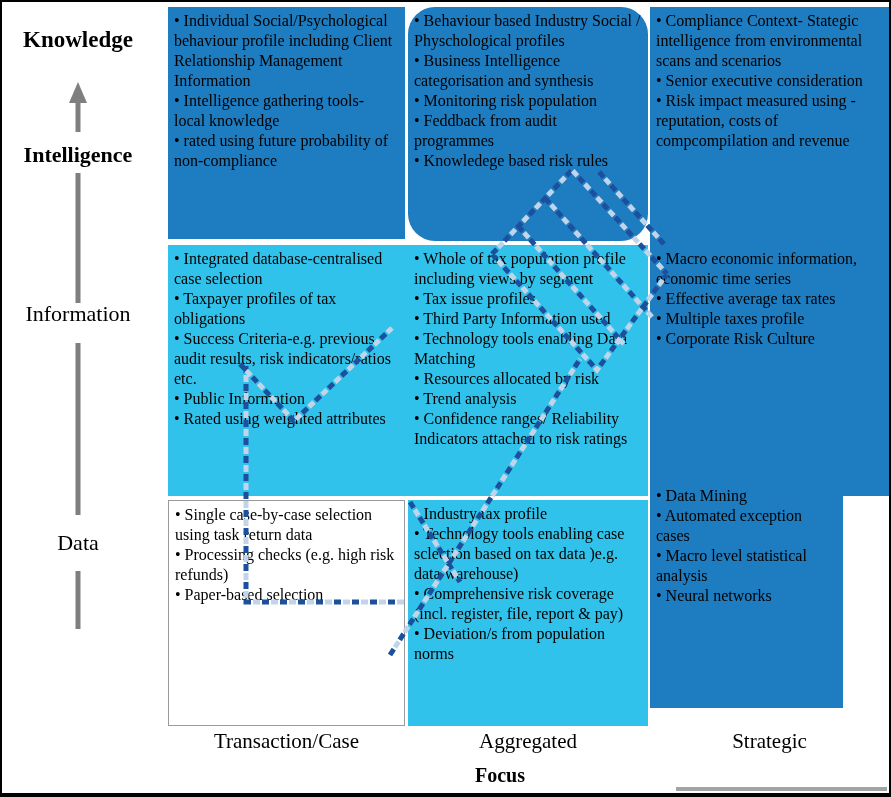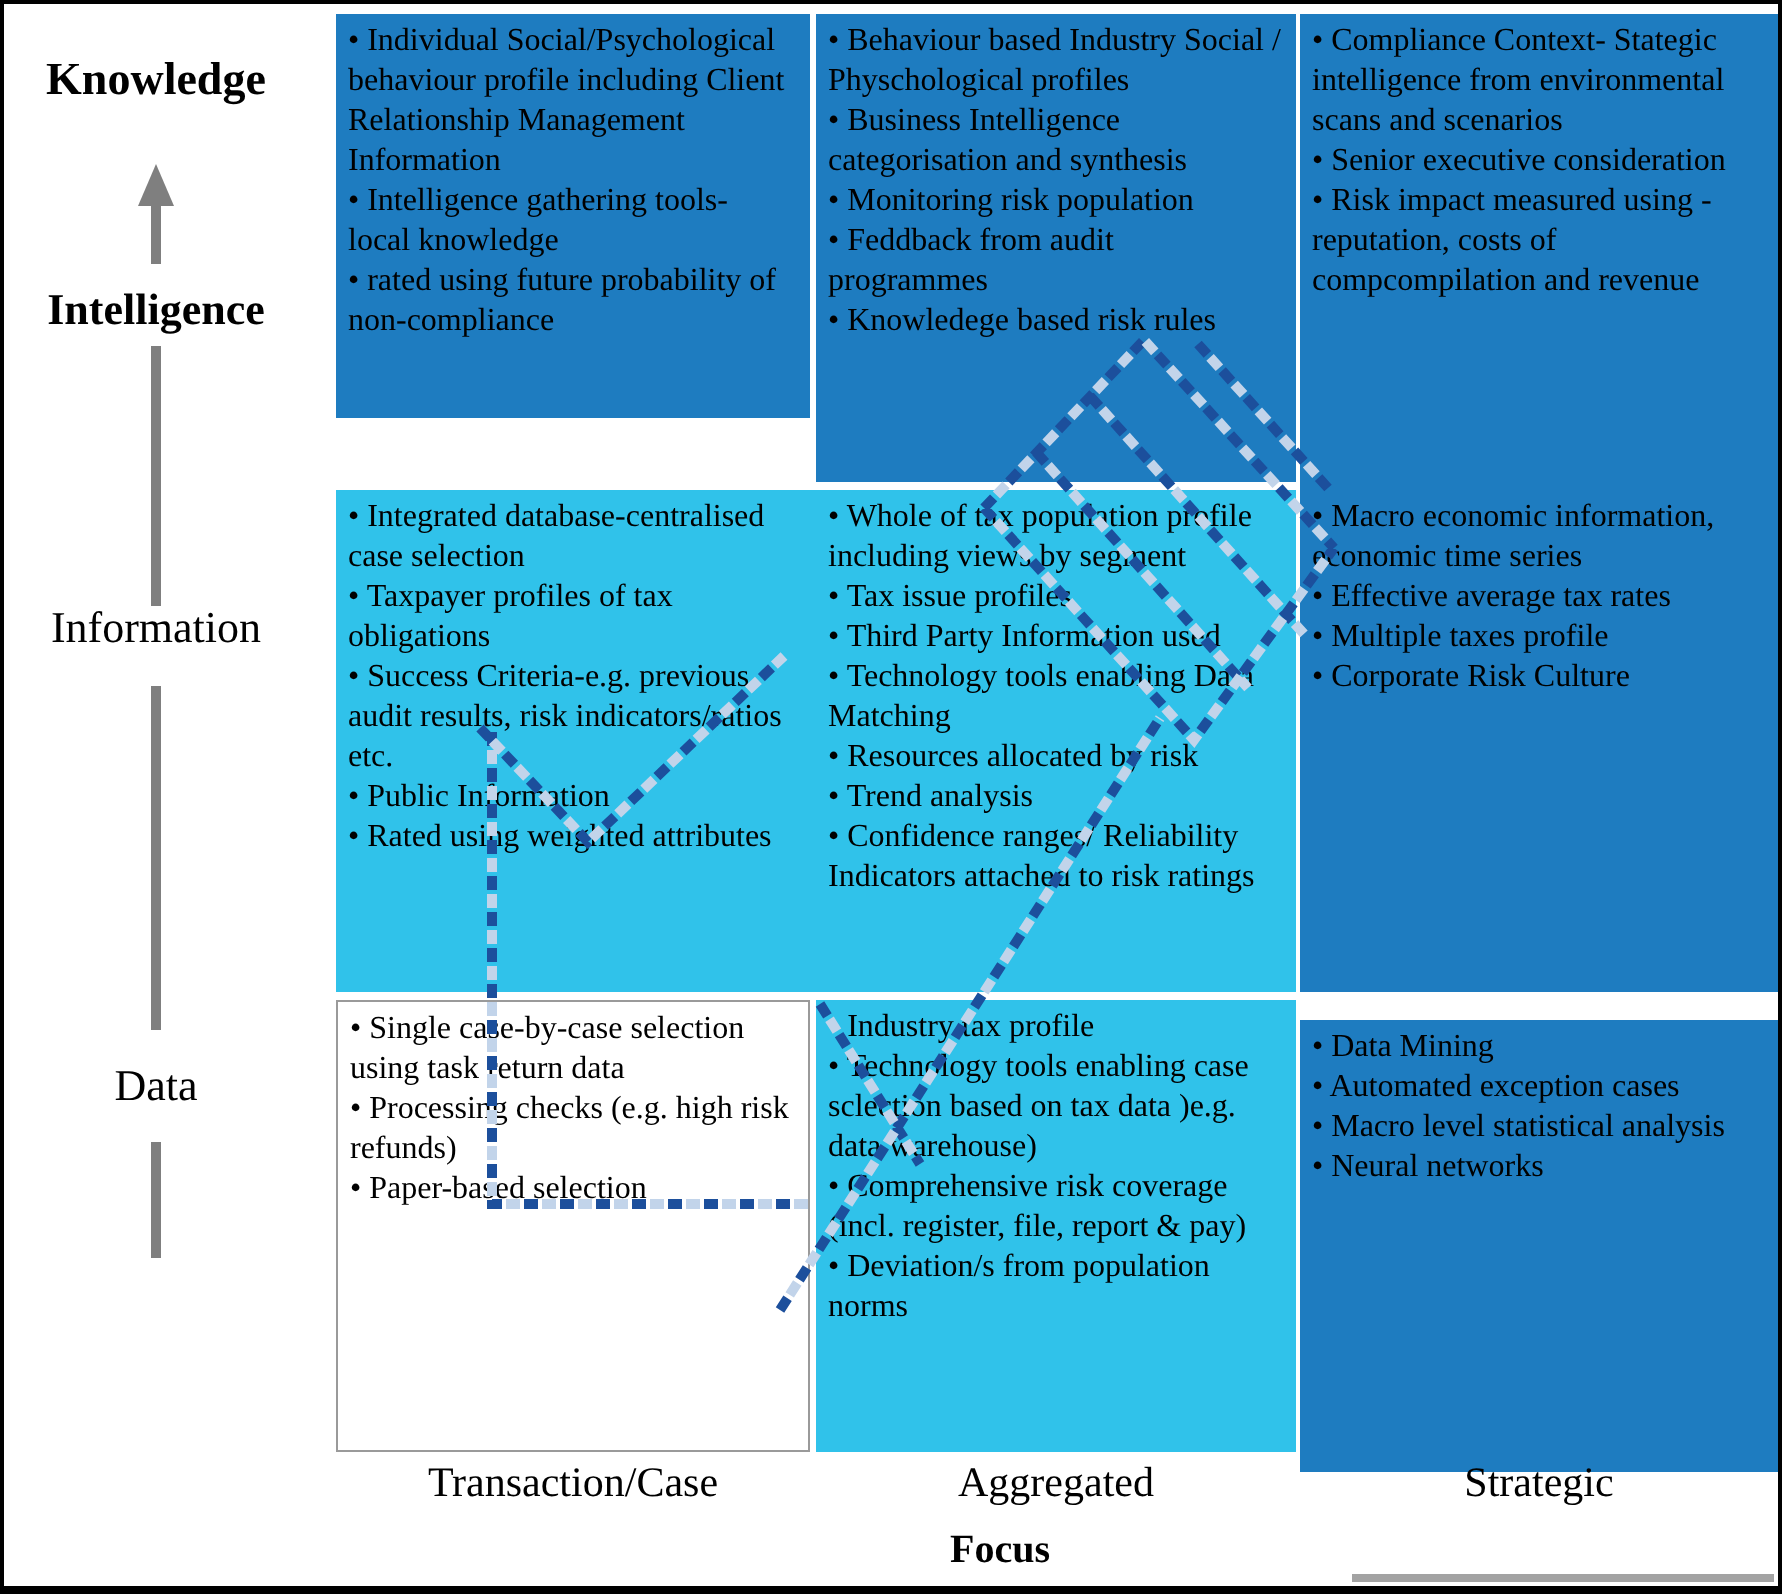--- a/index.html
+++ b/index.html
@@ -42,29 +42,29 @@
 </head>
 <body>
 
 <div class="canvas">
 
   <div class="ylabel bold" style="top:25px;">Knowledge</div>
   <div class="ylabel" style="top:140px;font-weight:bold;">Intelligence</div>
   <div class="ylabel" style="top:299px;">Information</div>
   <div class="ylabel" style="top:528px;">Data</div>
 
-  <div class="cell dark" style="left:166px;top:5px;width:237px;height:202px;">• Individual Social/Psychological
+  <div class="cell dark" style="left:166px;top:5px;width:237px;height:232px;">• Individual Social/Psychological
 behaviour profile including Client
 Relationship Management
 Information
 • Intelligence gathering tools-
 local knowledge
 • rated using future probability of
 non-compliance</div>
-  <div class="cell dark" style="left:406px;top:5px;width:240px;height:234px;">• Behaviour based Industry Social /
+  <div class="cell dark" style="left:406px;top:5px;width:240px;height:234px;border-radius:27px;">• Behaviour based Industry Social /
 Physchological profiles
 • Business Intelligence
 categorisation and synthesis
 • Monitoring risk population
 • Feddback from audit
 programmes
 • Knowledege based risk rules</div>
   <div class="cell dark" style="left:648px;top:5px;width:239px;height:264px;">• Compliance Context- Stategic
 intelligence from environmental
 scans and scenarios
@@ -104,21 +104,21 @@
 refunds)
 • Paper-based selection</div>
   <div class="cell cyan" style="left:406px;top:498px;width:240px;height:226px;">• Industry tax profile
 • Technology tools enabling case
 sclection based on tax data )e.g.
 data warehouse)
 • Comprehensive risk coverage
 (incl. register, file, report &amp; pay)
 • Deviation/s from population
 norms</div>
-  <div class="cell dark" style="left:648px;top:508px;width:239px;height:226px;">• Data Mining
+  <div class="cell dark" style="left:648px;top:480px;width:193px;height:226px;">• Data Mining
 • Automated exception cases
 • Macro level statistical analysis
 • Neural networks</div>
 
   <div class="xlabel" style="left:406px;top:727px;width:240px;">Aggregated</div>
   <div class="xlabel" style="left:166px;top:727px;width:237px;">Transaction/Case</div>
   <div class="xlabel" style="left:648px;top:727px;width:239px;">Strategic</div>
   <div class="xtitle" style="left:368px;top:762px;width:260px;">Focus</div>
 
   <div class="divider" style="left:674px;top:785px;width:211px;height:4px;"></div>

